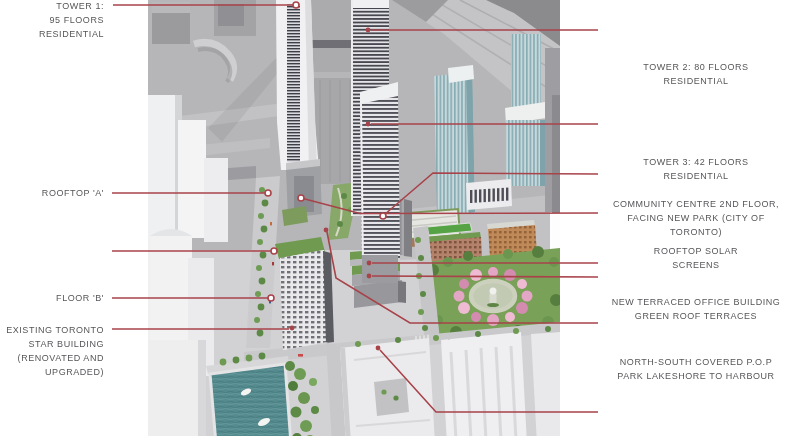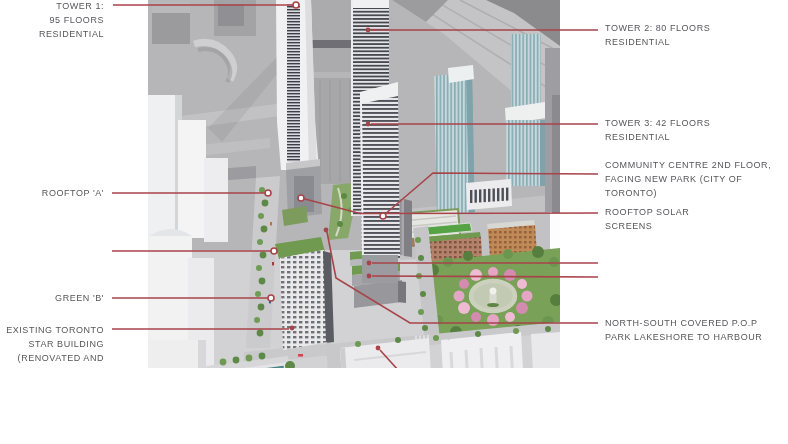--- a/index.html
+++ b/index.html
@@ -1,21 +1,21 @@
 <!DOCTYPE html>
 <html><head>
 <meta charset="utf-8">
 <style>
   html,body{margin:0;padding:0;background:#ffffff;}
-  #canvas{position:relative;width:788px;height:368px;background:#ffffff;overflow:hidden;
+  #canvas{position:relative;width:788px;height:436px;background:#ffffff;overflow:hidden;
           font-family:"Liberation Sans", sans-serif;}
   .lbl{position:absolute;font-size:9px;line-height:14px;letter-spacing:.55px;
        color:#56565a;white-space:pre-line;font-weight:400;}
   .lbl.left{left:0;width:104px;text-align:right;}
-  .lbl.right{left:605px;width:182px;text-align:left;}
+  .lbl.right{left:605px;width:182px;text-align:center;margin-top:39px;}
   #render{position:absolute;left:148px;top:0;width:412px;height:444px;}
   #leaders{position:absolute;left:0;top:0;pointer-events:none;}
 </style>
 </head>
 <body>
 
 <div id="canvas">
 
   <div id="render">
   <svg width="412" height="444" viewBox="0 0 412 444">
@@ -372,32 +372,34 @@
       <circle cx="369" cy="276" r="2.4" fill="#a8434a"></circle>
       <circle cx="326" cy="230" r="2.4" fill="#a8434a"></circle>
       <circle cx="378" cy="348" r="2.4" fill="#a8434a"></circle>
     </g>
   </svg>
 
   <div class="lbl left" style="top:-1px">TOWER 1:
 95 FLOORS
 RESIDENTIAL</div>
   <div class="lbl left" style="top:186px">ROOFTOP 'A'</div>
-  <div class="lbl left" style="top:291px">GREEN 'B'</div>
+  <div class="lbl left" style="top:291px">FLOOR 'B'</div>
   <div class="lbl left" style="top:323px">EXISTING TORONTO
 STAR BUILDING
 (RENOVATED AND
 UPGRADED)</div>
 
   <div class="lbl right" style="top:21px">TOWER 2: 80 FLOORS
 RESIDENTIAL</div>
   <div class="lbl right" style="top:116px">TOWER 3: 42 FLOORS
 RESIDENTIAL</div>
   <div class="lbl right" style="top:158px">COMMUNITY CENTRE 2ND FLOOR,
 FACING NEW PARK (CITY OF
 TORONTO)</div>
   <div class="lbl right" style="top:205px">ROOFTOP SOLAR
 SCREENS</div>
+  <div class="lbl right" style="top:256px">NEW TERRACED OFFICE BUILDING
+GREEN ROOF TERRACES</div>
   <div class="lbl right" style="top:316px">NORTH-SOUTH COVERED P.O.P
 PARK LAKESHORE TO HARBOUR</div>
   <div class="lbl right" style="top:405px">FLOORS AT GRADE</div>
 
 </div>
 
 </body></html>

